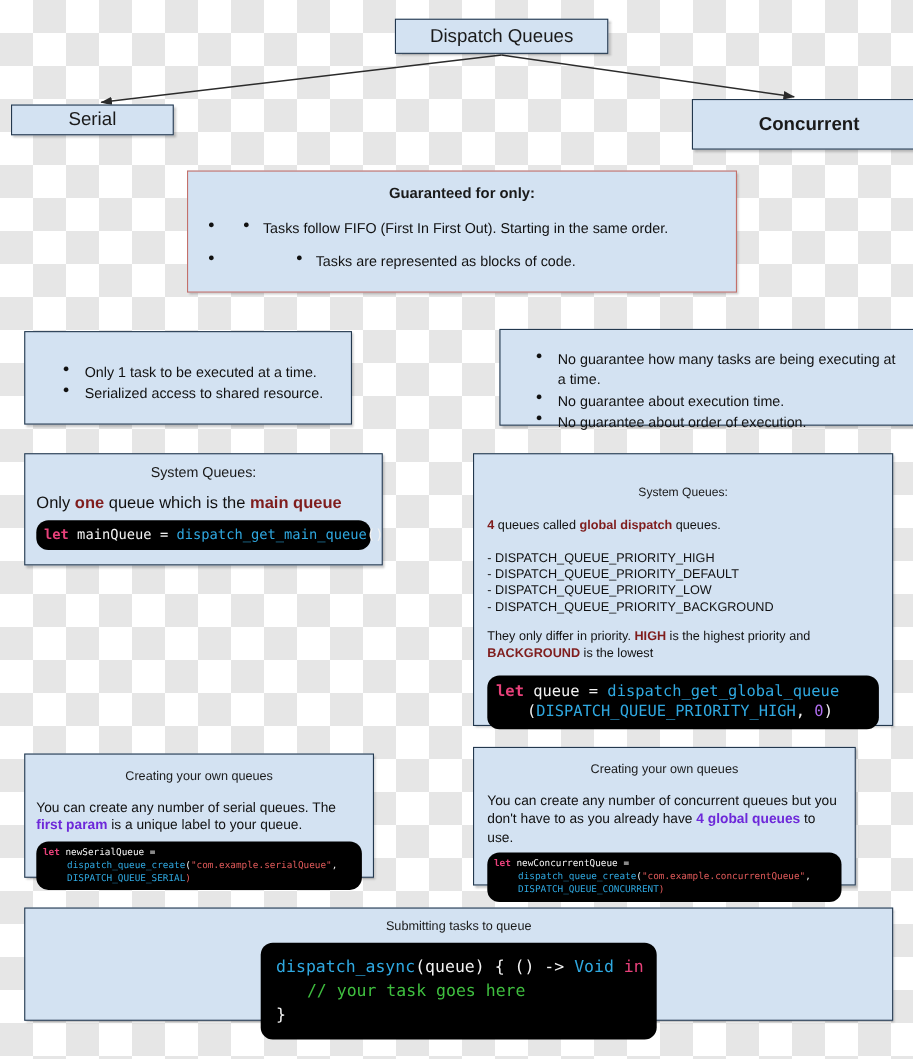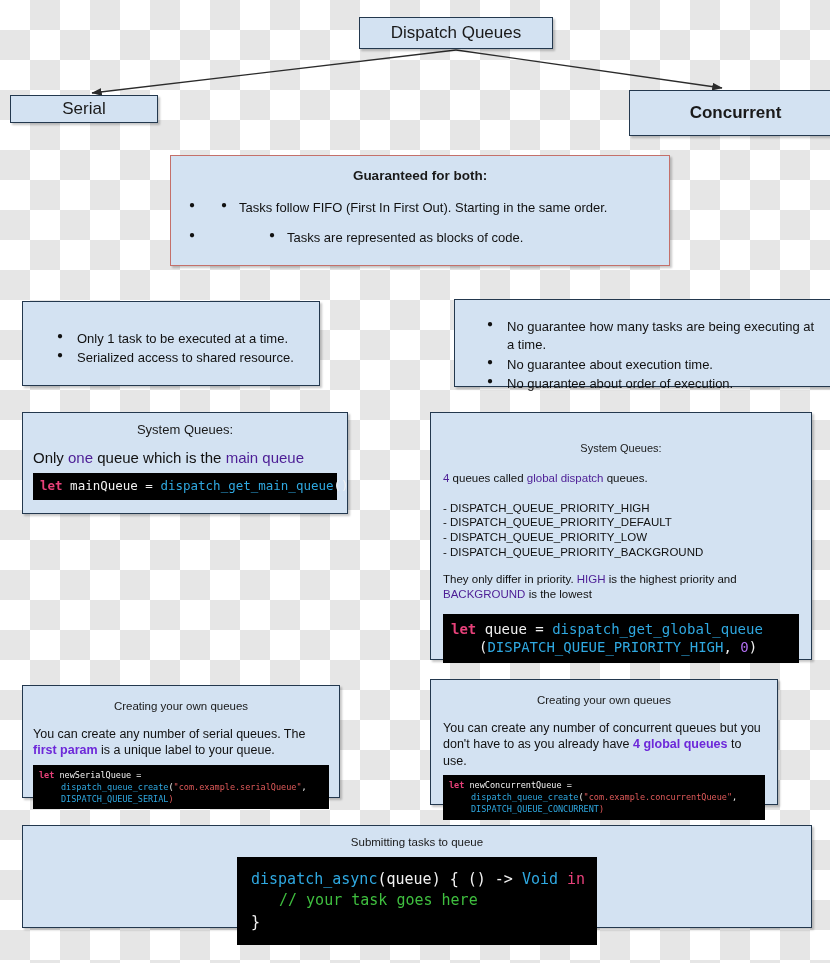--- a/index.html
+++ b/index.html
@@ -71,31 +71,32 @@
     font-size: 10px;
     color: #111;
   }
 
   .para {
     font-size: 12.5px;
     color: #111;
     line-height: 1.35;
   }
   .para.big { font-size: 15px; }
-  .g { color: #4c1d95; font-weight: normal; }
+  .g { color: #7f1d1d; font-weight: bold; }
   .g2 { color: #6d28d9; font-weight: bold; }
 
   .code {
     background: #000000;
     font-family: "DejaVu Sans Mono", monospace;
     color: #e8e8e8;
     padding: 4px 6px;
     box-sizing: border-box;
     white-space: pre;
     line-height: 1.35;
+    border-radius: 11px;
   }
   .code .kw   { color: #e8417a; font-weight: bold; }
   .code .fn   { color: #2fa8e0; }
   .code .id   { color: #f2f2f2; }
   .code .str  { color: #e05a5a; }
   .code .num  { color: #b06ef0; }
   .code .cm   { color: #3fbf3f; }
   .code .ty   { color: #2fa8e0; }
   .code .in   { color: #e8417a; }
 
@@ -139,21 +140,21 @@
 
   <div class="box node" id="node-serial">
     <span class="node-label">Serial</span>
   </div>
 
   <div class="box node" id="node-concurrent">
     <span class="node-label">Concurrent</span>
   </div>
 
   <div class="box red-border" id="box-guaranteed">
-    <div class="hdr bold">Guaranteed for both:</div>
+    <div class="hdr bold">Guaranteed for only:</div>
     <ul class="bullets" style="margin-top:16px">
       <li style="padding-left:52px;text-align:left">
         <span style="position:absolute;left:34px;top:-1px;font-size:10px">●</span>
         <span>Tasks follow FIFO (First In First Out). Starting in the same order.</span>
       </li>
       <li style="padding-left:100px;margin-top:12px">
         <span style="position:absolute;left:82px;top:-1px;font-size:10px">●</span>
         <span>Tasks are represented as blocks of code.</span>
       </li>
     </ul>

